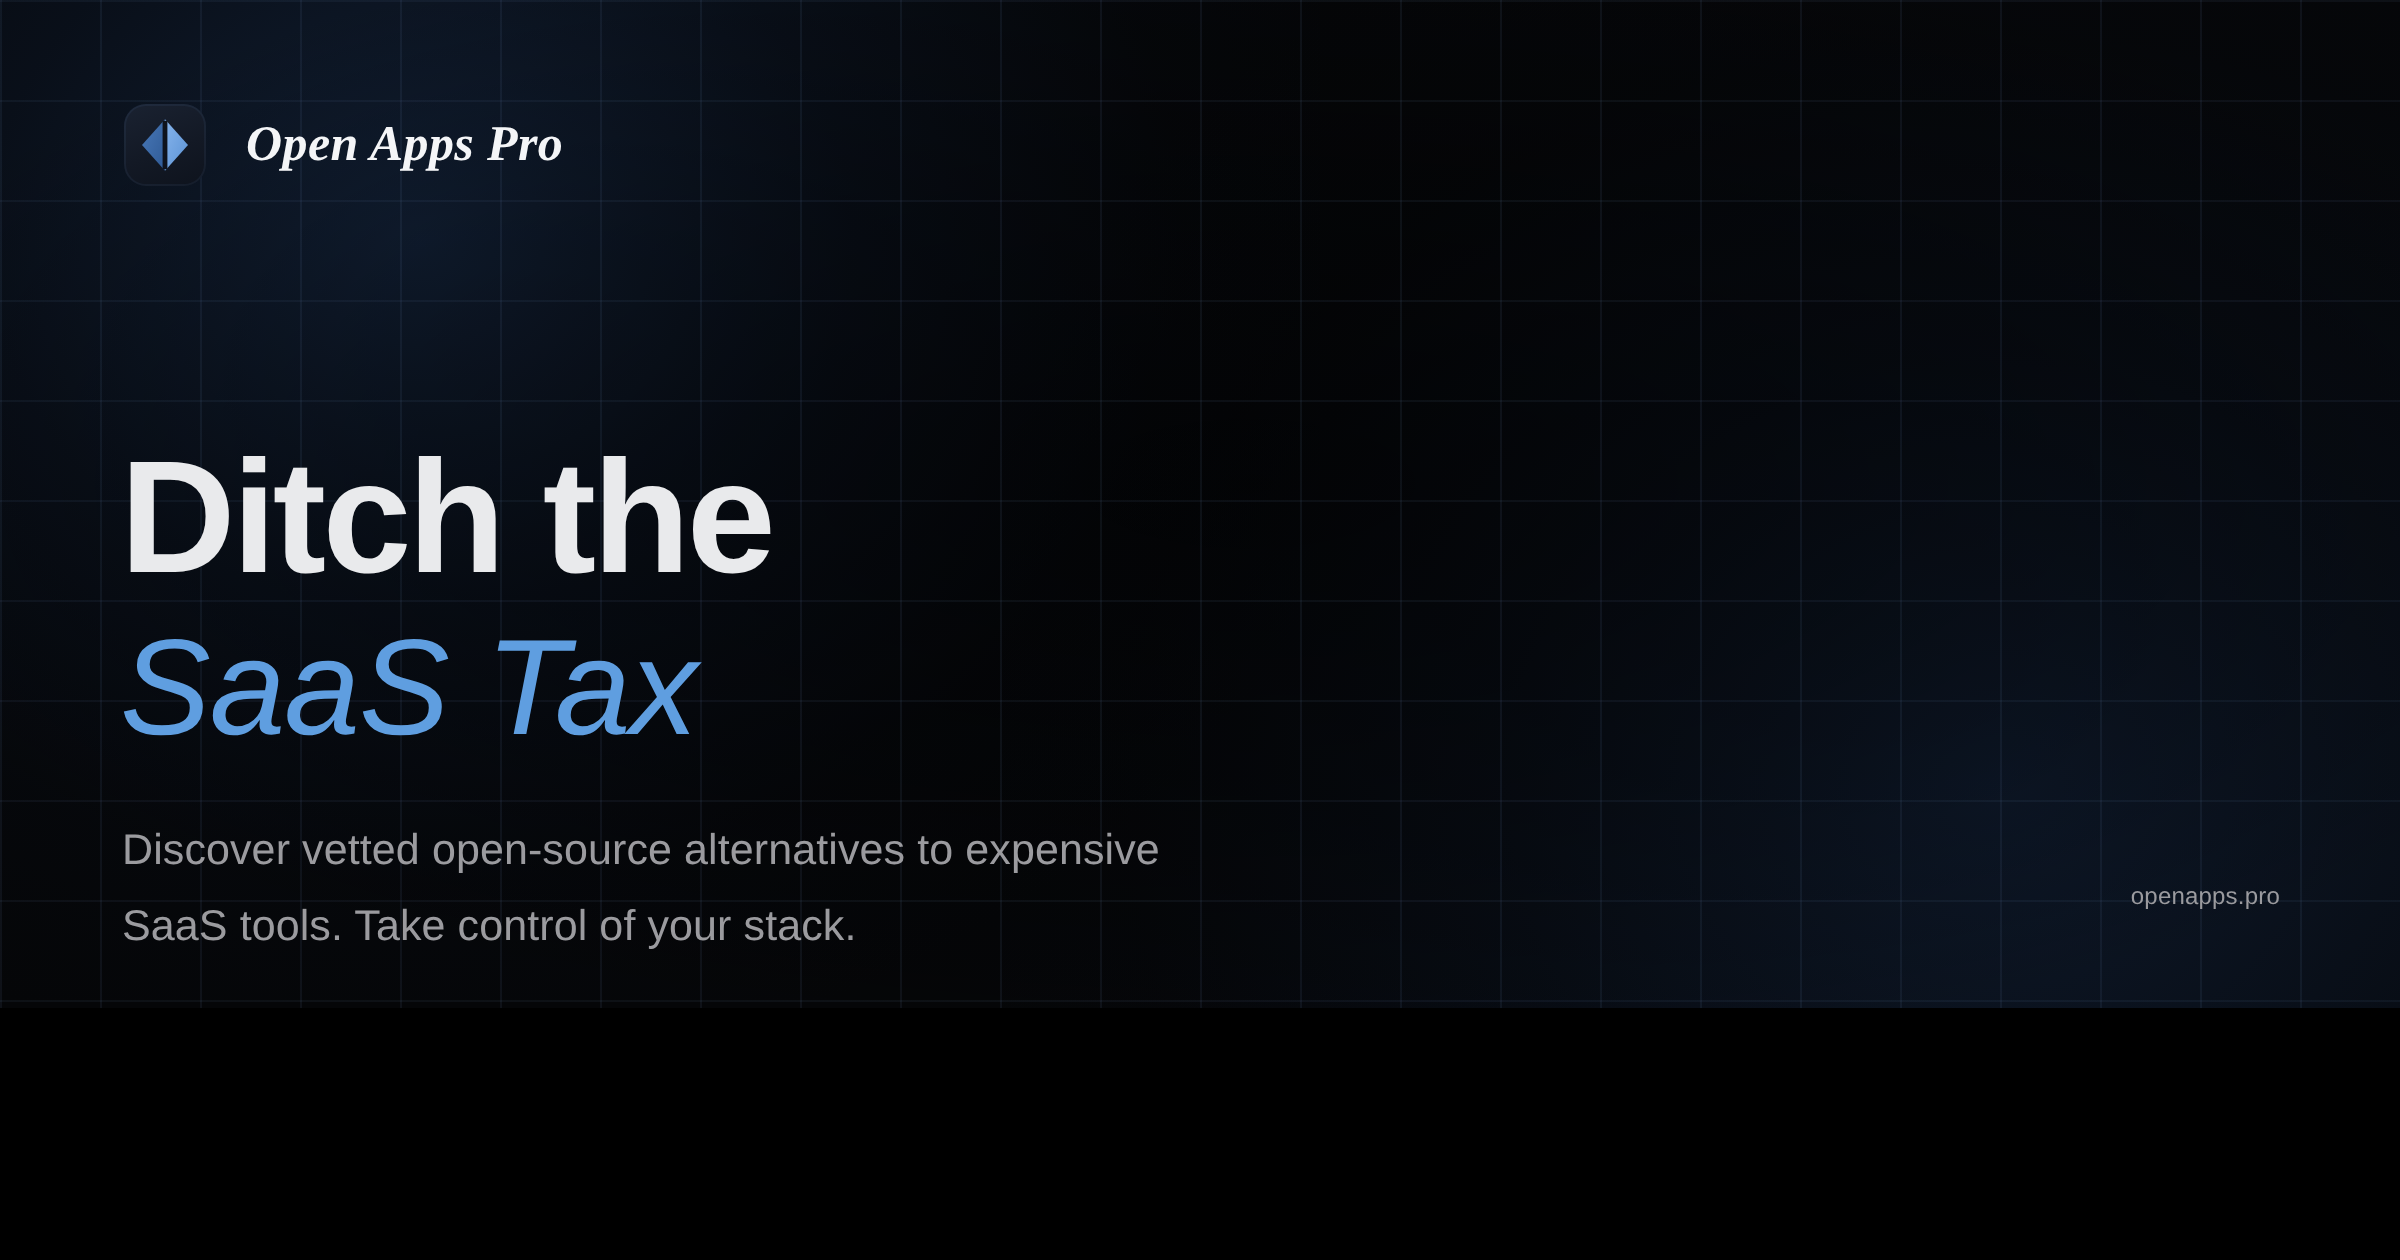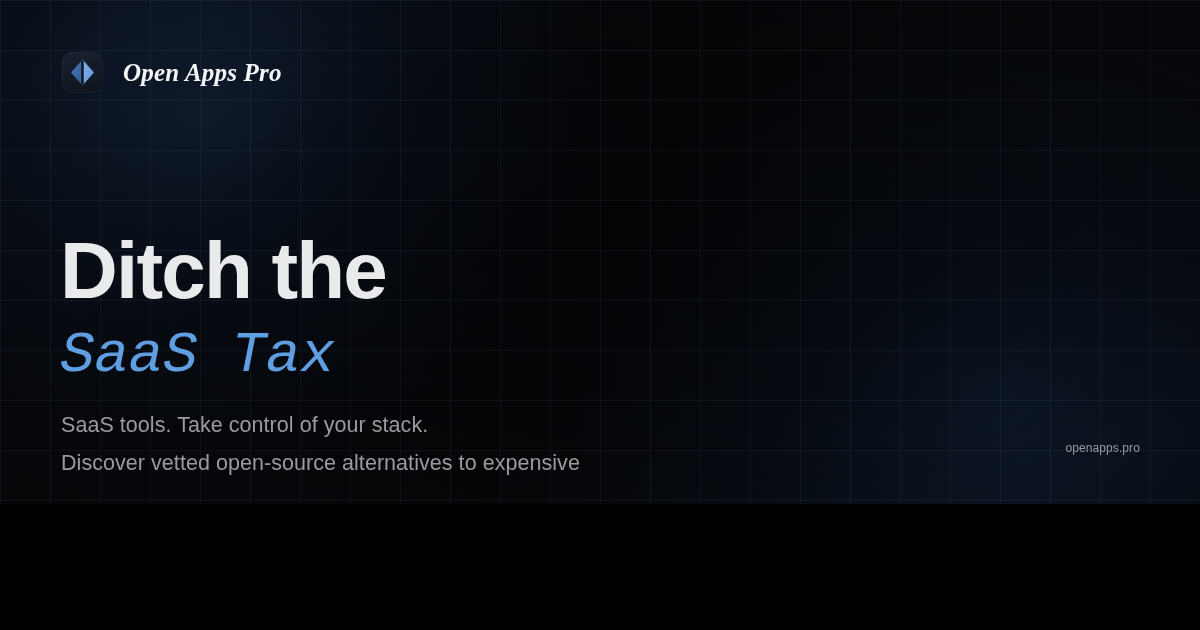--- a/index.html
+++ b/index.html
@@ -124,39 +124,38 @@
     color: #f4f5f7;
     white-space: nowrap;
   }
 
   
   .headline {
     position: absolute;
     left: 60px;
     top: 218px;
     width: 800px;
-    margin-top: 12px;
   }
 
   .headline-line1 {
     font-family: "Liberation Sans", sans-serif;
     font-weight: 700;
     font-size: 80px;
     line-height: 82px;
     letter-spacing: -1.8px;
     color: #e9eaec;
     margin: 0;
     white-space: nowrap;
   }
 
   .headline-line2 {
-    font-family: Liberation Mono, monospace;
+    font-family: Liberation Sans, sans-serif;
     font-style: italic;
     font-weight: 400;
-    font-size: 58px;
+    font-size: 68px;
     line-height: 88px;
     letter-spacing: -0.5px;
     color: #5f9ee0;
     margin: 0;
     white-space: nowrap;
   }
 
   
   .subtitle {
     position: absolute;
@@ -224,20 +223,20 @@
       </div>
       <div class="brand-name">Open Apps Pro</div>
     </div>
 
     <div class="headline">
       <div class="headline-line1">Ditch the</div>
       <div class="headline-line2">SaaS Tax</div>
     </div>
 
     <p class="subtitle">
+      <span class="subtitle-line">Discover vetted open-source alternatives to expensive</span>
       <span class="subtitle-line">SaaS tools. Take control of your stack.</span>
-      <span class="subtitle-line">Discover vetted open-source alternatives to expensive</span>
     </p>
 
     <div class="footer-url">openapps.pro</div>
 
   </div>
 </div>
 
 </body></html>

